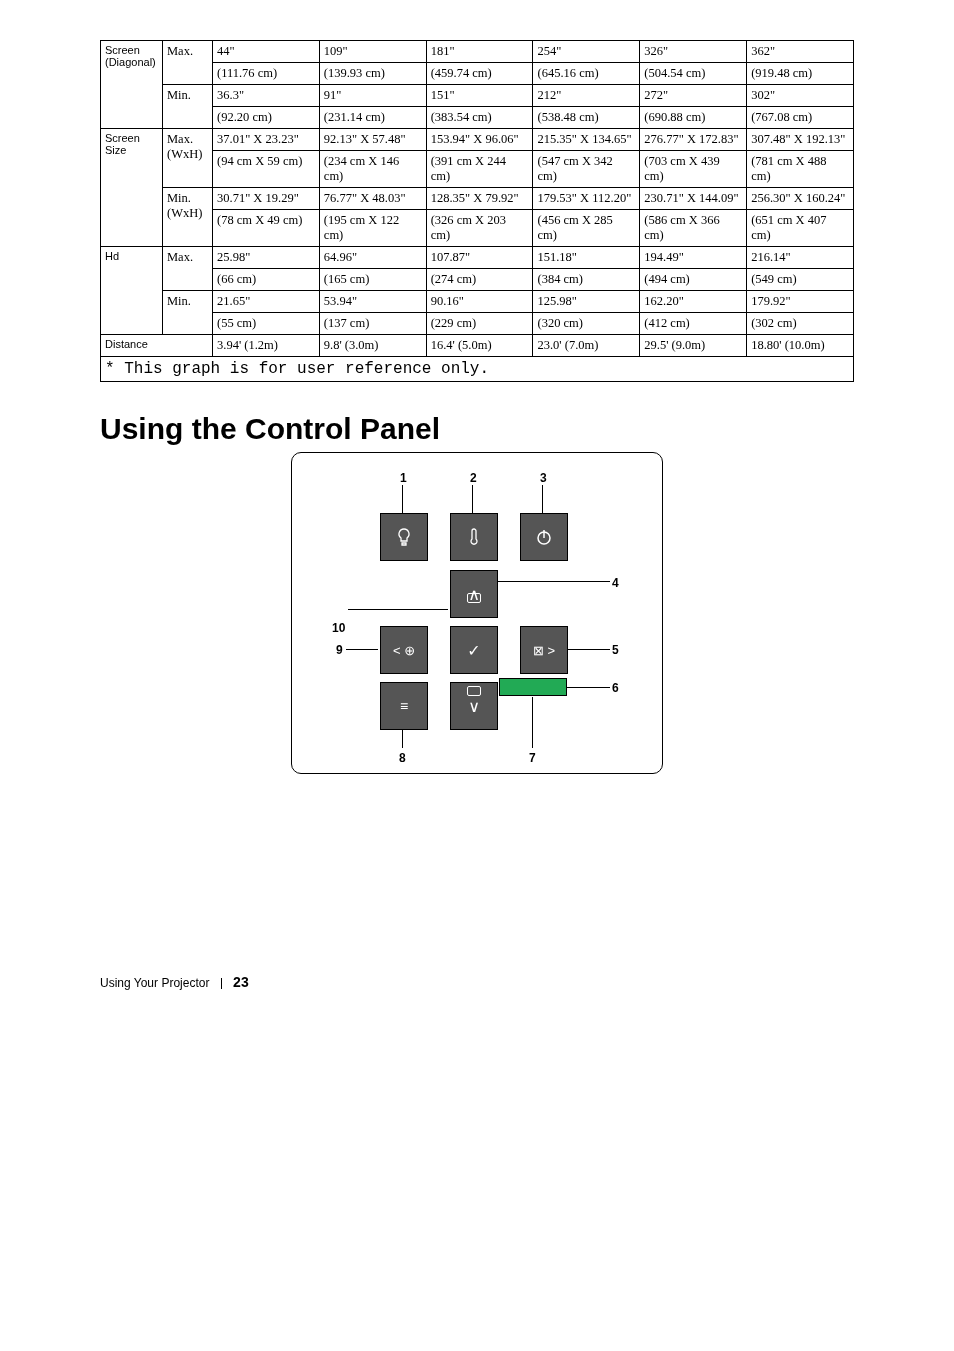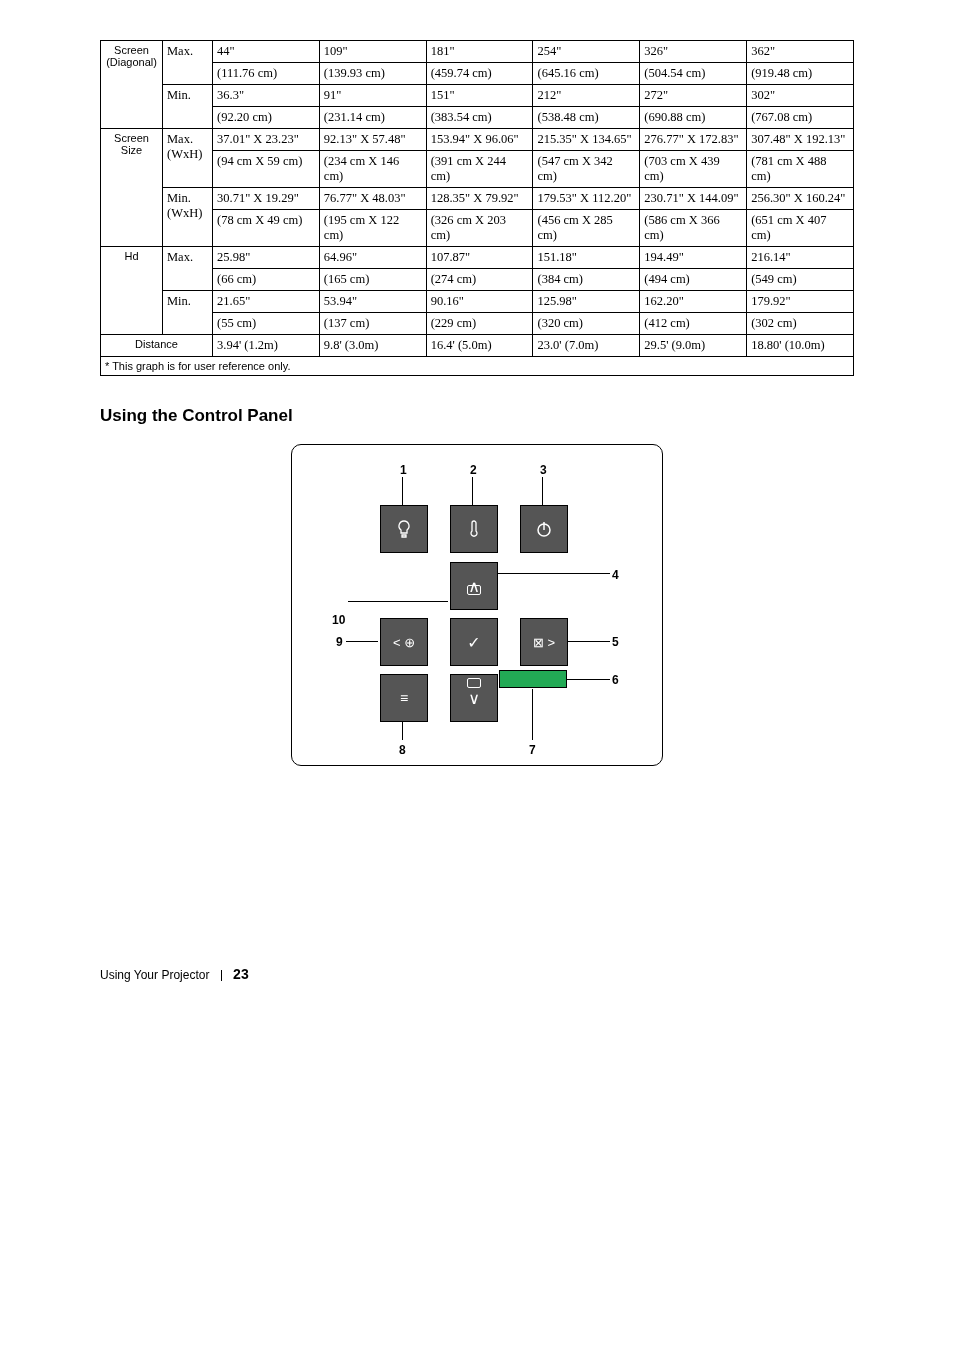--- a/index.html
+++ b/index.html
@@ -21,31 +21,30 @@
     border: 1px solid #000;
     padding: 3px 4px;
     font-size: 12.5px;
     vertical-align: top;
     text-align: left;
     font-weight: normal;
   }
   .rowhead {
     font-family: Arial, Helvetica, sans-serif;
     font-size: 11px;
-    text-align: center;
   }
   .footer-row td {
-    font-family: Liberation Sans, sans-serif;
-    font-size: 11px;
+    font-family: Liberation Mono, monospace;
+    font-size: 16px;
   }
   h1 {
     font-family: Arial, Helvetica, sans-serif;
     font-weight: bold;
-    font-size: 17px;
-    margin: 30px 0 18px 0;
+    font-size: 30px;
+    margin: 30px 0 6px 0;
   }
   .panel-frame {
     width: 370px;
     height: 320px;
     margin: 0 auto;
     border: 1.5px solid #000;
     border-radius: 10px;
     position: relative;
     font-family: Arial, Helvetica, sans-serif;
   }

